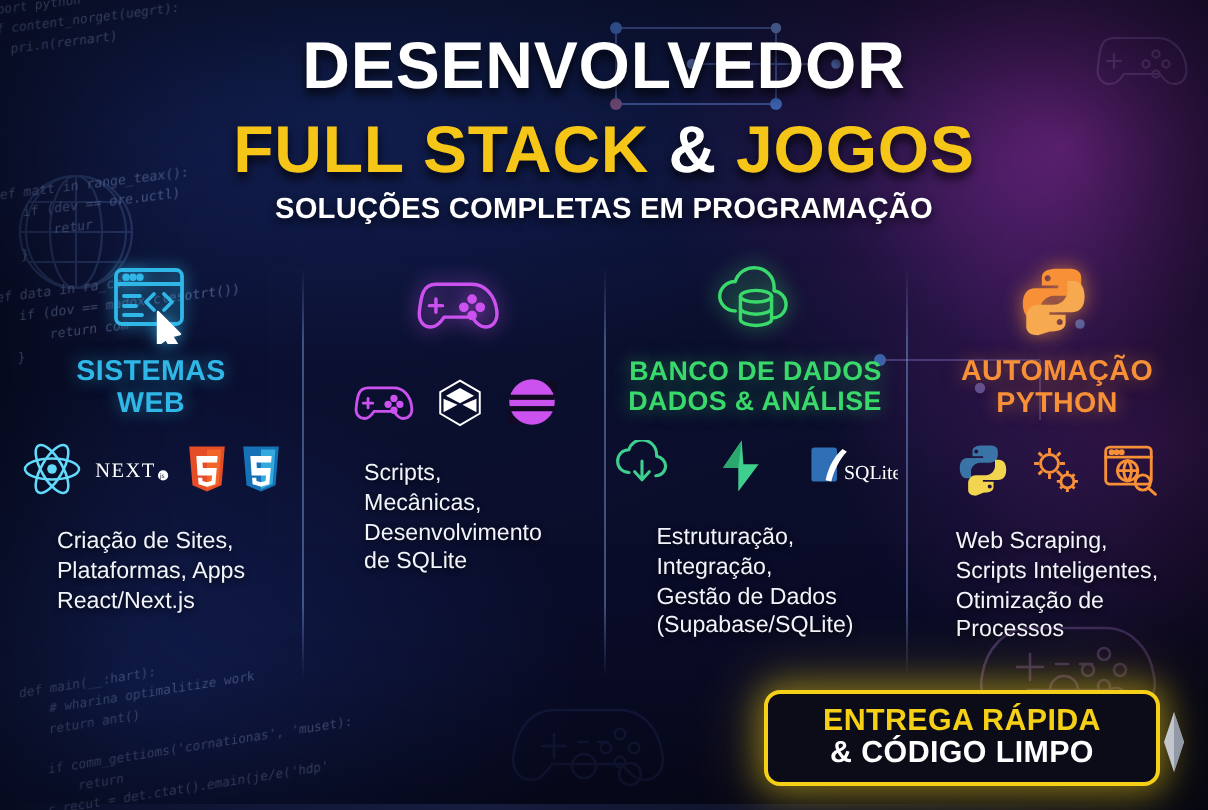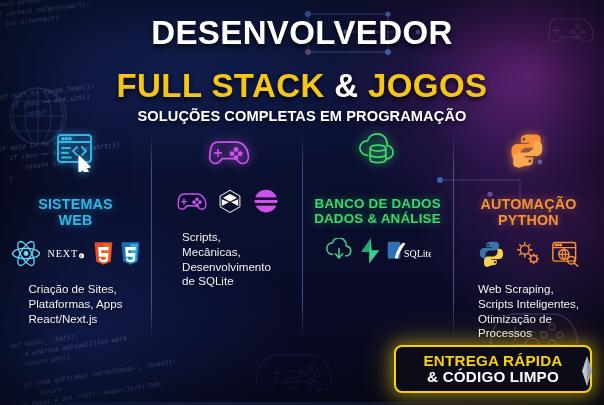--- a/index.html
+++ b/index.html
@@ -38,47 +38,47 @@
 
   
   .nodes{position:absolute;left:268px;top:2px;opacity:.85;pointer-events:none;}
   .nodes2{position:absolute;left:430px;top:150px;opacity:.7;pointer-events:none;}
 
   
   .header{position:absolute;left:0;right:0;top:16px;text-align:center;z-index:6;}
   .t1{font-size:33px;font-weight:bold;color:#ffffff;letter-spacing:.4px;
       line-height:1;text-shadow:0 3px 5px rgba(0,0,0,.75);}
   .t2{font-size:33px;font-weight:bold;color:#f5c518;letter-spacing:.4px;
-      line-height:1;margin-top:20px;text-shadow:0 3px 5px rgba(0,0,0,.75);}
+      line-height:1;margin-top:9px;text-shadow:0 3px 5px rgba(0,0,0,.75);}
   .t2 .amp{color:#ffffff;}
   .t3{font-size:14.6px;font-weight:bold;color:#ffffff;letter-spacing:.1px;
       margin-top:6px;text-shadow:0 2px 4px rgba(0,0,0,.7);}
 
   
   .cols{position:absolute;left:0;top:128px;width:604px;height:215px;
     display:flex;z-index:5;}
   .col{flex:1;position:relative;display:flex;flex-direction:column;
     align-items:center;padding:0 4px;}
   .col + .col::before{content:"";position:absolute;left:0;top:6px;bottom:4px;width:1px;
     background:linear-gradient(180deg,rgba(120,150,220,0) 0%,rgba(130,160,230,.45) 18%,
       rgba(130,160,230,.45) 82%,rgba(120,150,220,0) 100%);}
   .chead{height:48px;display:flex;align-items:center;justify-content:center;}
   .ctitle{font-size:14.3px;font-weight:bold;line-height:1.12;text-align:center;
-    letter-spacing:.2px;margin-top:20px;}
+    letter-spacing:.2px;margin-top:2px;}
   .c1 .ctitle{color:#2fb7e8;text-shadow:0 0 9px rgba(47,183,232,.55);}
   .c2 .ctitle{color:#cc52f0;text-shadow:0 0 9px rgba(204,82,240,.5);}
   .c3 .ctitle{color:#39d96b;text-shadow:0 0 9px rgba(57,217,107,.5);text-align:right;}
   .c4 .ctitle{color:#f79037;text-shadow:0 0 9px rgba(247,144,55,.5);}
   .logos{height:42px;margin-top:6px;display:flex;align-items:center;
     justify-content:center;gap:6px;text-align:right;}
   .cdesc{margin-top:6px;font-size:11.6px;line-height:1.28;color:#f2f4fb;
     text-align:left;text-shadow:0 1px 3px rgba(0,0,0,.8);}
 
   
-  .badge{position:absolute;left:394px;top:345px;width:194px;height:44px;z-index:8;
+  .badge{position:absolute;left:382px;top:345px;width:194px;height:44px;z-index:8;
     border:2.6px solid #f5d016;border-radius:8px;background:#0b0c18;
     box-shadow:0 0 16px 3px rgba(245,208,22,.45),0 0 34px 8px rgba(245,208,22,.16);
     display:flex;flex-direction:column;align-items:center;justify-content:center;}
   .b1{font-size:15.2px;font-weight:bold;color:#f5d016;letter-spacing:.2px;line-height:1.05;}
   .b2{font-size:15.2px;font-weight:bold;color:#ffffff;letter-spacing:.2px;line-height:1.05;text-align:center;}
   .spark{position:absolute;left:574px;top:356px;z-index:9;}
 
   .glow-bar{position:absolute;left:0;right:0;bottom:0;height:3px;z-index:7;
     background:linear-gradient(90deg,rgba(0,0,0,0) 0%,rgba(70,90,170,.25) 40%,rgba(0,0,0,0) 100%);}
 </style>
@@ -291,41 +291,45 @@
       <div class="chead">
         <svg width="46" height="38" viewBox="0 0 52 44" fill="none" stroke="#39d96b" stroke-width="2" stroke-linecap="round" stroke-linejoin="round" style="filter:drop-shadow(0 0 5px rgba(57,217,107,.8))">
           <path d="M14 26c-5 0-9-4-9-8.5S9 9 14 9c1.5-5 6-8 11-8 6.5 0 11.5 5 11.5 11.5 0 .6 0 1.2-.1 1.8 4 .6 7 4 7 7.9 0 4.3-3.4 7.8-7.6 7.8"></path>
           <ellipse cx="26" cy="17.5" rx="9" ry="3.4"></ellipse>
           <path d="M17 17.5 v13.5c0 1.9 4 3.4 9 3.4s9-1.5 9-3.4V17.5"></path>
           <path d="M17 24.5c0 1.9 4 3.4 9 3.4s9-1.5 9-3.4"></path>
         </svg>
       </div>
       <div class="ctitle" style="white-space:pre-line;font-size:13.4px">BANCO DE DADOS
 DADOS &amp; ANÁLISE</div>
-      <div class="logos" style="gap:6px">
+      <div class="logos" style="gap:24px">
         <span>
           <svg width="28" height="26" viewBox="0 0 34 32" fill="none" stroke="#3ecf8e" stroke-width="1.9" stroke-linecap="round" stroke-linejoin="round">
             <path d="M9 20c-4 0-7-3-7-7s3-7 7-7c1-4 4.5-6 8-6 5 0 9 4 9 9v1c3 .5 5.5 3 5.5 6 0 3.3-2.7 6-6 6"></path>
             <path d="M17 13 v11M12.5 19.5 L17 24.5 21.5 19.5"></path>
           </svg>
         </span>
         <span>
           <svg width="22" height="28" viewBox="0 0 26 32">
             <path d="M14 1 L3 17 h9 v14 L24 15 h-9z" fill="#3ecf8e"></path>
             <path d="M14 1 L3 17 h9z" fill="#2aa76d"></path>
           </svg>
         </span>
         <span>
           <svg width="44" height="26" viewBox="0 0 62 32">
             <rect x="1" y="3" width="18" height="24" rx="2" fill="#2f6fb5"></rect>
             <path d="M11 26 C13 16 18 8 23 4 l3 2 c-5 5-9 13-11 21z" fill="#ffffff"></path>
             <text x="24" y="25" font-family="'Liberation Serif',serif" font-size="14" fill="#ffffff">SQLite</text>
           </svg>
         </span>
       </div>
+      <div class="cdesc" style="white-space:pre-line">Estruturação,
+Integração,
+Gestão de Dados
+(Supabase/SQLite)</div>
     </div>
 
     <div class="col c4">
       <div class="chead">
         <svg width="38" height="38" viewBox="0 0 40 40" style="filter:drop-shadow(0 0 5px rgba(247,144,55,.7))">
           <path d="M19.8 1.5c-4.6 0-8.3 1-8.3 4.6v4.2h8.6v1.4H7.8c-3.6 0-6.3 2.5-6.3 8.2 0 5.3 2.4 8.2 6 8.2h3v-5.1c0-4 3.4-7.4 7.5-7.4h8c3.4 0 6.2-2.8 6.2-6.2V6.1c0-3.3-2.8-4.6-6.2-4.6zM14.6 4.9c.9 0 1.6.7 1.6 1.6s-.7 1.6-1.6 1.6-1.6-.7-1.6-1.6.7-1.6 1.6-1.6z" fill="#f79037"></path>
           <path d="M20.2 38.5c4.6 0 8.3-1 8.3-4.6v-4.2h-8.6v-1.4h12.3c3.6 0 6.3-2.5 6.3-8.2 0-5.3-2.4-8.2-6-8.2h-3v5.1c0 4-3.4 7.4-7.5 7.4h-8c-3.4 0-6.2 2.8-6.2 6.2v5.3c0 3.3 2.8 4.6 6.2 4.6zM25.4 35.1c-.9 0-1.6-.7-1.6-1.6s.7-1.6 1.6-1.6 1.6.7 1.6 1.6-.7 1.6-1.6 1.6z" fill="#f7a94f" transform="translate(-4.5,-4)"></path>
         </svg>
       </div>
       <div class="ctitle" style="white-space:pre-line">AUTOMAÇÃO

